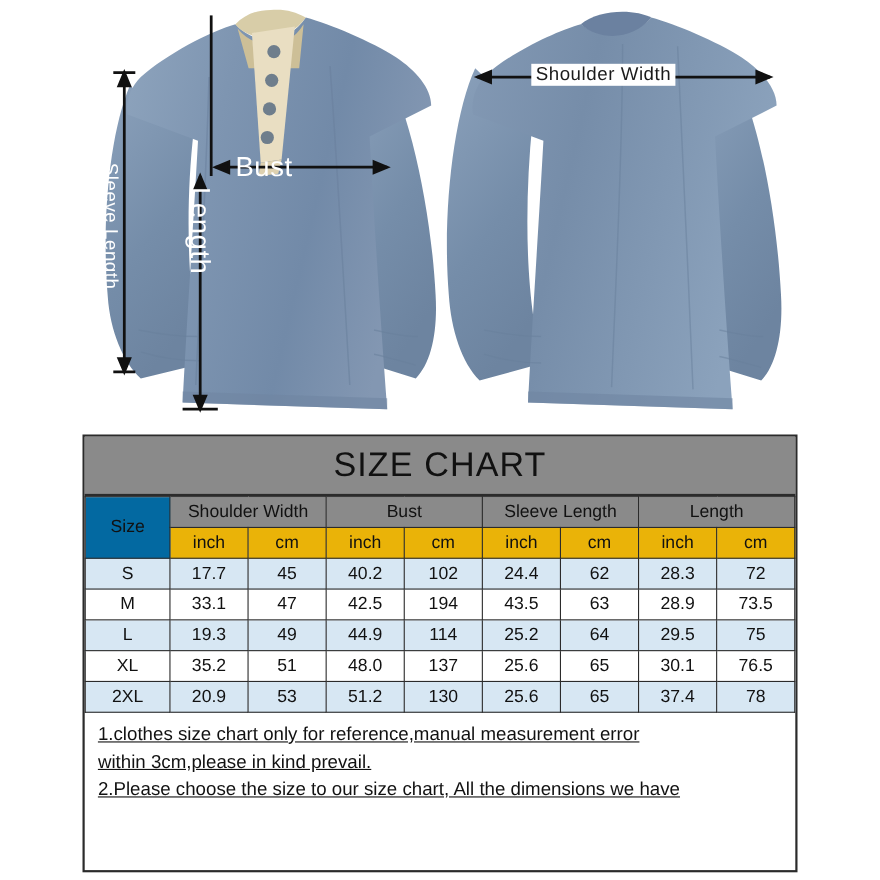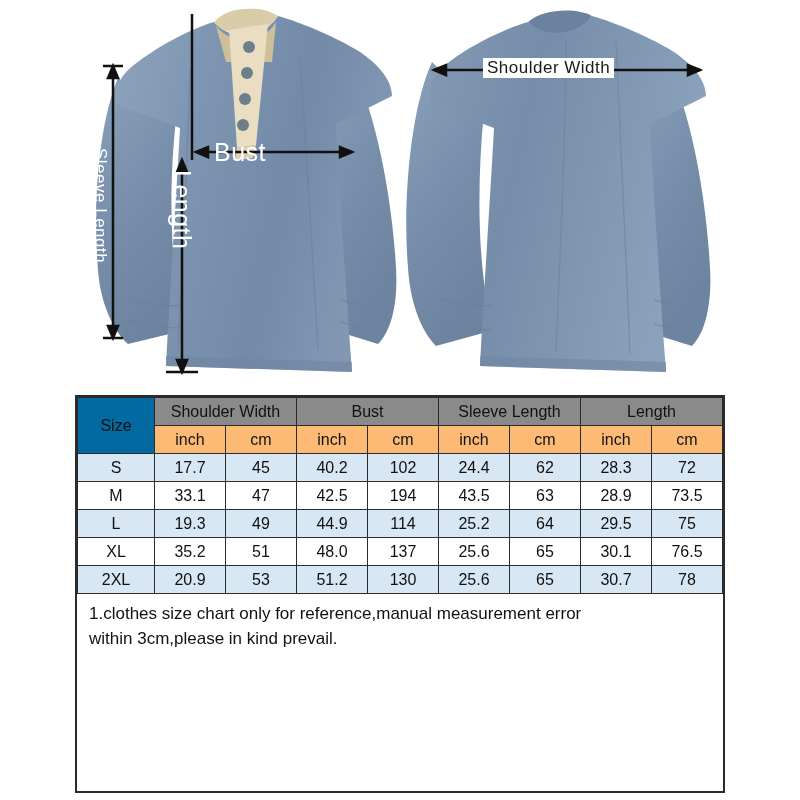--- a/index.html
+++ b/index.html
@@ -83,21 +83,21 @@
     border: 1px solid #2b2b2b;
     text-align: center;
     font-size: 16px;
     color: #111111;
     font-family: "Liberation Sans", sans-serif;
     font-weight: normal;
     height: 27px;
     padding: 0;
   }
   .hdr-grey {
-    background: #fdba74;
+    background: #eab308;
   }
   .hdr-grey-tall {
     background: #8a8a8a;
     font-size: 19px;
   }
   .size-cell {
     background: #0369a1;
     font-size: 21px;
   }
   .row-blue td {
@@ -113,20 +113,21 @@
   
   .notes {
     padding: 7px 10px 0 12px;
     font-size: 17px;
     line-height: 25px;
     color: #111111;
     font-family: "Liberation Sans", sans-serif;
   }
   .notes div {
     white-space: nowrap;
+    text-decoration: underline;
   }
 </style>
 </head>
 <body>
 
 <div id="illustration">
 
   <svg class="shirt-svg" width="800" height="395" viewBox="0 0 800 395">
     <defs>
       <linearGradient id="fabric" x1="0" y1="0" x2="1" y2="0.3">
@@ -236,20 +237,23 @@
   <div class="measure-label vertical" style="left:196px; top:170px; font-size:25px; transform:rotate(90deg);">Length</div>
 
   <div class="measure-label vertical" style="left:110px; top:148px; font-size:17px; transform:rotate(90deg);">Sleeve Length</div>
 
   <div class="measure-label dark" style="left:483px; top:58px; font-size:17px; background:#ffffff; padding:0 4px;">Shoulder Width</div>
 
 </div>
 
 <div id="chart">
 
+  <div class="chart-title-bar">
+    <div class="chart-title">SIZE CHART</div>
+  </div>
 
   <table class="size-table">
     <thead>
       <tr>
         <th class="size-cell col-size" rowspan="2">Size</th>
         <th class="hdr-grey-tall" colspan="2">Shoulder Width</th>
         <th class="hdr-grey-tall" colspan="2">Bust</th>
         <th class="hdr-grey-tall" colspan="2">Sleeve Length</th>
         <th class="hdr-grey-tall" colspan="2">Length</th>
       </tr>
@@ -310,24 +314,25 @@
         <td>76.5</td>
       </tr>
       <tr class="row-blue">
         <td class="size-cell">2XL</td>
         <td>20.9</td>
         <td>53</td>
         <td>51.2</td>
         <td>130</td>
         <td>25.6</td>
         <td>65</td>
-        <td>30.7</td>
+        <td>37.4</td>
         <td>78</td>
       </tr>
     </tbody>
   </table>
 
   <div class="notes">
     <div>1.clothes size chart only for reference,manual measurement error</div>
     <div>within 3cm,please in kind prevail.</div>
+    <div>2.Please choose the size to our size chart, All the dimensions we have</div>
   </div>
 
 </div>
 
 </body></html>

